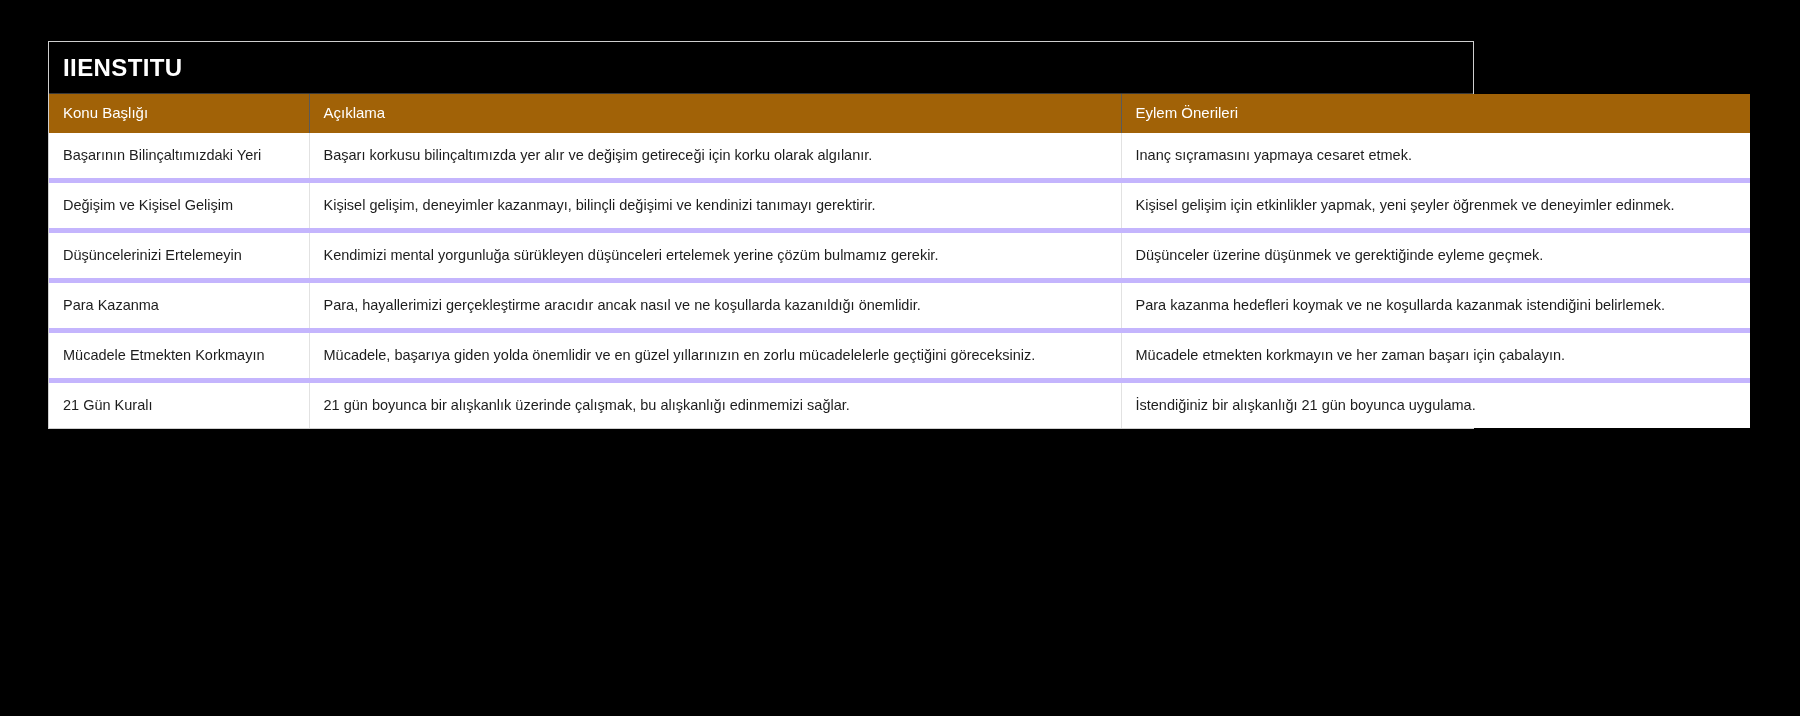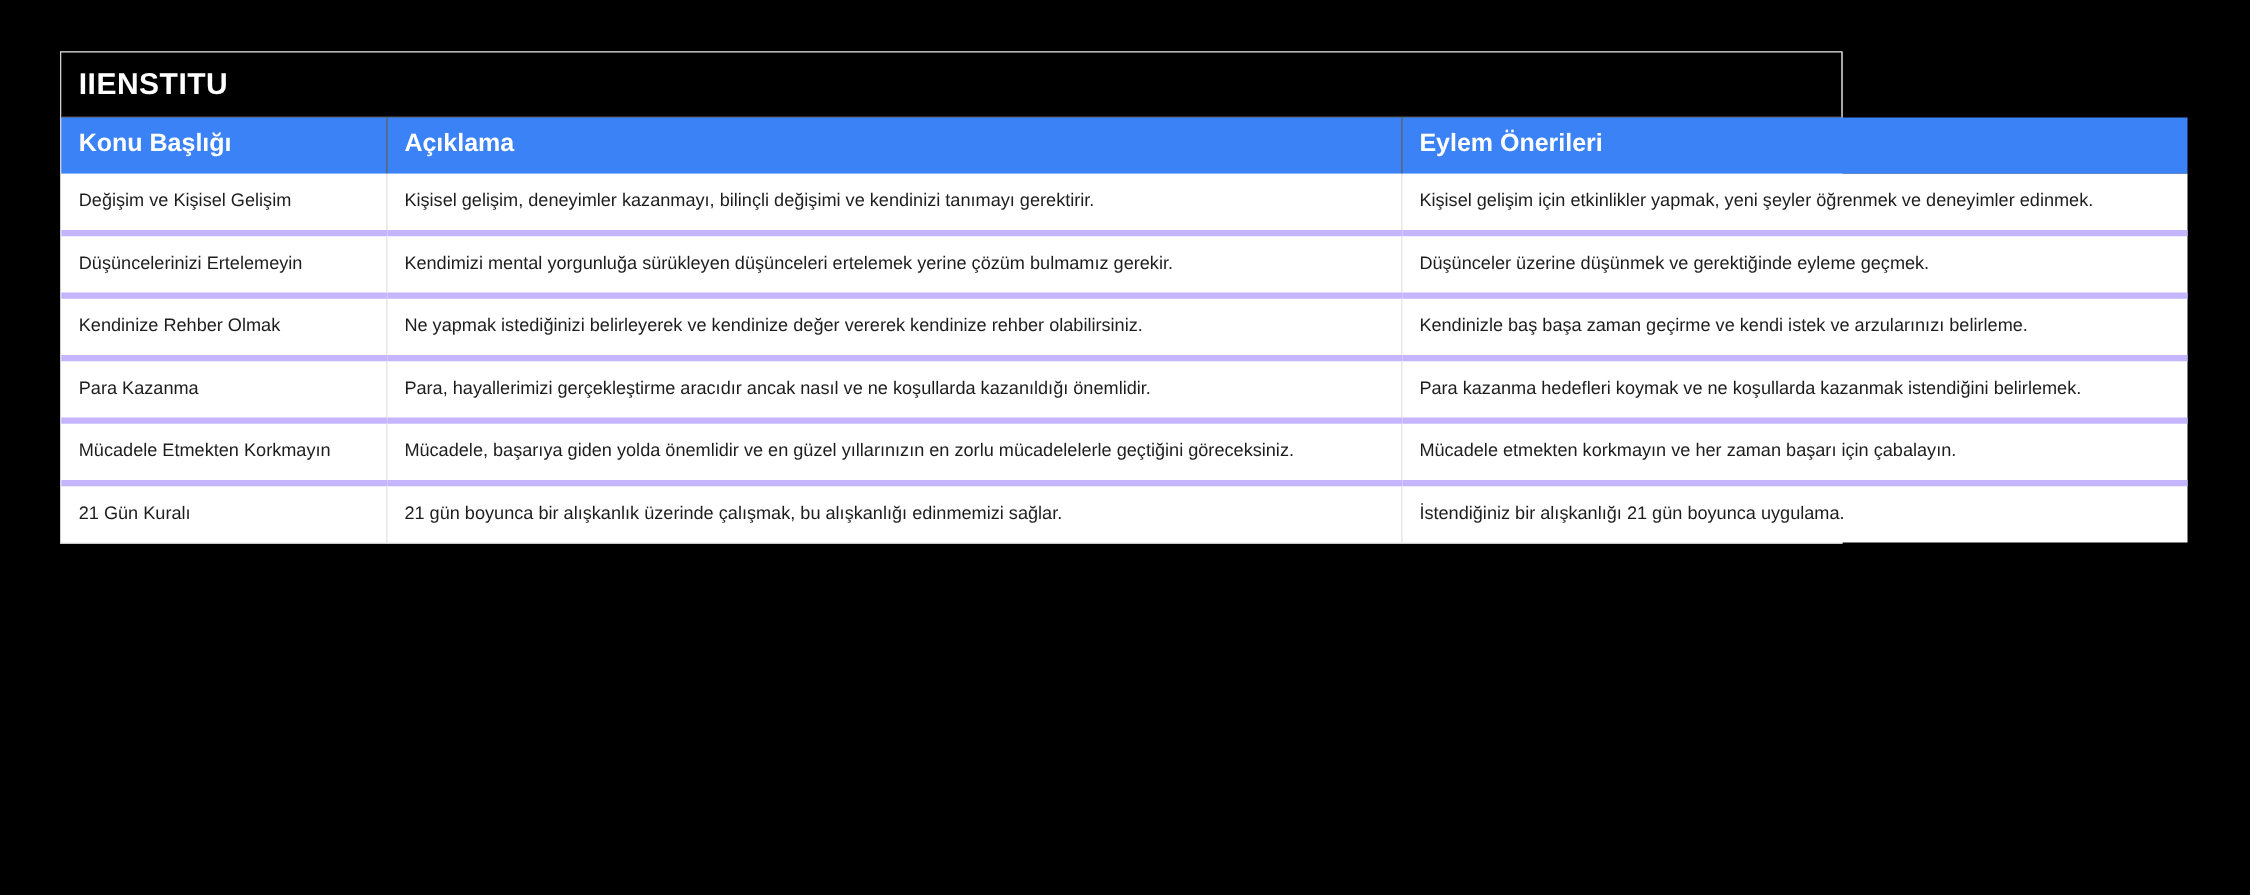--- a/index.html
+++ b/index.html
@@ -63,24 +63,24 @@
     width: 100%;
     border-collapse: collapse;
     table-layout: fixed;
   }
 
   table.data-table col.c1 { width: 260px; }
   table.data-table col.c2 { width: 812px; }
   table.data-table col.c3 { width: 630px; }
 
   thead th {
-    background: #3b82f6;
+    background: #a16207;
     color: #ffffff;
-    font-size: 20px;
-    font-weight: bold;
+    font-size: 15px;
+    font-weight: normal;
     text-align: left;
     padding: 10px 14px 12px 14px;
     vertical-align: middle;
     border-right: 1px solid #5a5a5a;
     box-sizing: border-box;
     height: 36px;
   }
   thead th:last-child { border-right: none; }
 
   tbody td {
@@ -121,39 +121,39 @@
         </colgroup>
         <thead>
           <tr>
             <th>Konu Başlığı</th>
             <th>Açıklama</th>
             <th>Eylem Önerileri</th>
           </tr>
         </thead>
         <tbody>
 
+          <tr>
+            <td class="col-topic">Başarının Bilinçaltımızdaki Yeri</td>
+            <td class="col-desc">Başarı korkusu bilinçaltımızda yer alır ve değişim getireceği için korku olarak algılanır.</td>
+            <td class="col-action">Inanç sıçramasını yapmaya cesaret etmek.</td>
+          </tr>
 
           <tr>
             <td class="col-topic">Değişim ve Kişisel Gelişim</td>
             <td class="col-desc">Kişisel gelişim, deneyimler kazanmayı, bilinçli değişimi ve kendinizi tanımayı gerektirir.</td>
             <td class="col-action">Kişisel gelişim için etkinlikler yapmak, yeni şeyler öğrenmek ve deneyimler edinmek.</td>
           </tr>
 
           <tr>
             <td class="col-topic">Düşüncelerinizi Ertelemeyin</td>
             <td class="col-desc">Kendimizi mental yorgunluğa sürükleyen düşünceleri ertelemek yerine çözüm bulmamız gerekir.</td>
             <td class="col-action">Düşünceler üzerine düşünmek ve gerektiğinde eyleme geçmek.</td>
           </tr>
 
 
-          <tr>
-            <td class="col-topic">Kendinize Rehber Olmak</td>
-            <td class="col-desc">Ne yapmak istediğinizi belirleyerek ve kendinize değer vererek kendinize rehber olabilirsiniz.</td>
-            <td class="col-action">Kendinizle baş başa zaman geçirme ve kendi istek ve arzularınızı belirleme.</td>
-          </tr>
 
           <tr>
             <td class="col-topic">Para Kazanma</td>
             <td class="col-desc">Para, hayallerimizi gerçekleştirme aracıdır ancak nasıl ve ne koşullarda kazanıldığı önemlidir.</td>
             <td class="col-action">Para kazanma hedefleri koymak ve ne koşullarda kazanmak istendiğini belirlemek.</td>
           </tr>
 
           <tr>
             <td class="col-topic">Mücadele Etmekten Korkmayın</td>
             <td class="col-desc">Mücadele, başarıya giden yolda önemlidir ve en güzel yıllarınızın en zorlu mücadelelerle geçtiğini göreceksiniz.</td>

